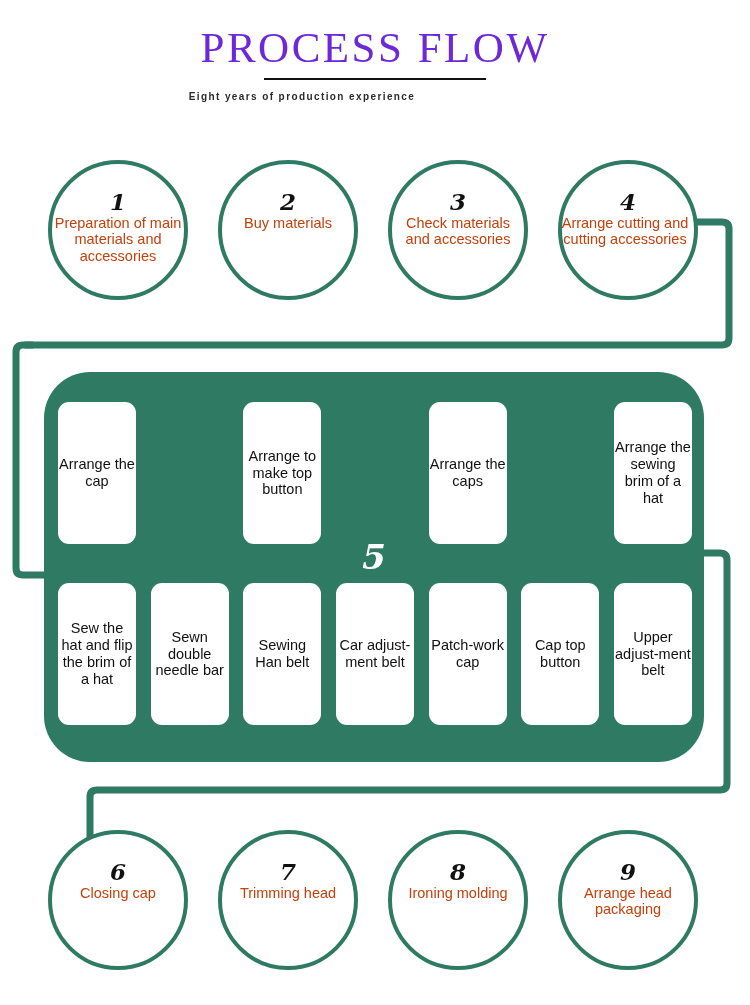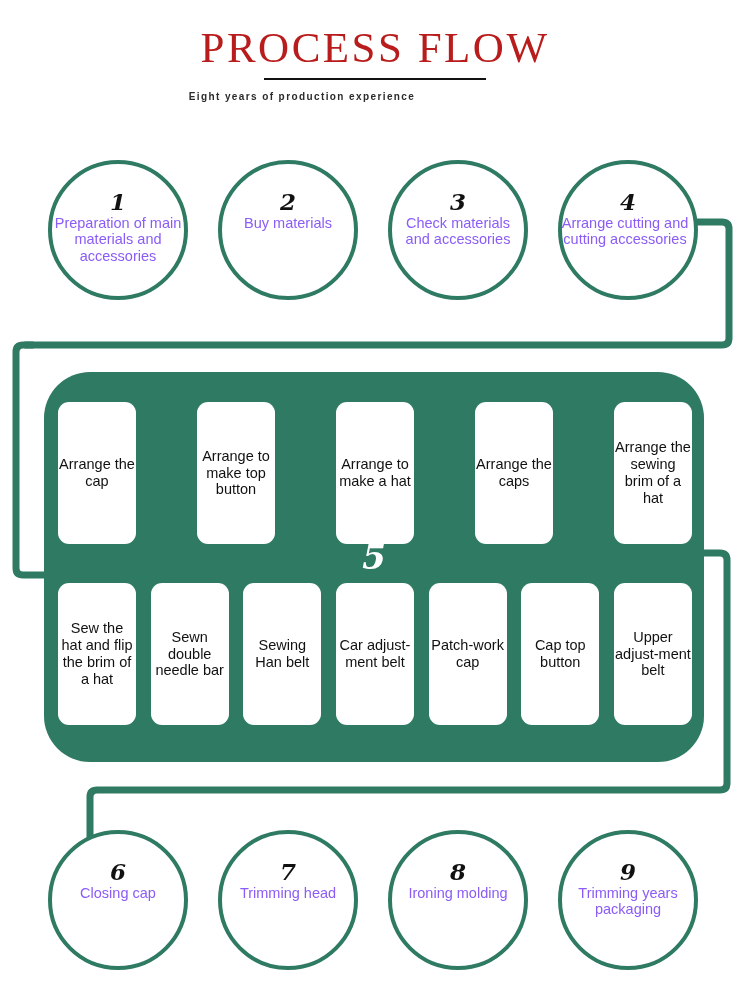--- a/index.html
+++ b/index.html
@@ -27,21 +27,21 @@
   #page-title {
     position: absolute;
     left: 0;
     top: 26px;
     width: 750px;
     text-align: center;
     font-family: "Liberation Serif", serif;
     font-size: 43px;
     font-weight: 400;
     letter-spacing: 2.5px;
-    color: #b91c1c;
+    color: #6d28d9;
     line-height: 1;
   }
   #title-underline {
     position: absolute;
     left: 264px;
     top: 78px;
     width: 222px;
     height: 2px;
     background: #111111;
   }
@@ -88,21 +88,21 @@
     font-size: 23px;
     color: #111111;
     line-height: 1;
     margin-top: 26px;
     margin-bottom: 2px;
   }
   .circle .clabel {
     font-size: 14.5px;
     line-height: 1.13;
     text-align: center;
-    color: #8b5cf6;
+    color: #c2410c;
     width: 134px;
     padding: 0 2px;
     box-sizing: border-box;
     font-weight: 400;
   }
   .circle.wide .clabel { width: 146px; margin-left: -6px; }
 
   #row-top .circle { top: 160px; }
   #c1 { left: 48px; }
   #c2 { left: 218px; }
@@ -203,21 +203,20 @@
     <div class="clabel">Arrange cutting and cutting accessories</div>
   </div>
 </div>
 
 <div id="panel"></div>
 <div id="panel-number">5</div>
 
 <div class="card-row" id="card-row-1">
   <div class="card">Arrange the cap</div>
   <div class="card">Arrange to make top button</div>
-  <div class="card">Arrange to make a hat</div>
   <div class="card">Arrange the caps</div>
   <div class="card">Arrange the sewing brim of a hat</div>
 </div>
 
 <div class="card-row" id="card-row-2">
   <div class="card">Sew the hat and flip the brim of a hat</div>
   <div class="card">Sewn double needle bar</div>
   <div class="card">Sewing Han belt</div>
   <div class="card">Car adjust-ment belt</div>
   <div class="card">Patch-work cap</div>
@@ -233,15 +232,15 @@
   <div class="circle" id="c7">
     <div class="num">7</div>
     <div class="clabel">Trimming head</div>
   </div>
   <div class="circle" id="c8">
     <div class="num">8</div>
     <div class="clabel">Ironing molding</div>
   </div>
   <div class="circle" id="c9">
     <div class="num">9</div>
-    <div class="clabel">Trimming years packaging</div>
+    <div class="clabel">Arrange head packaging</div>
   </div>
 </div>
 
 </body></html>

